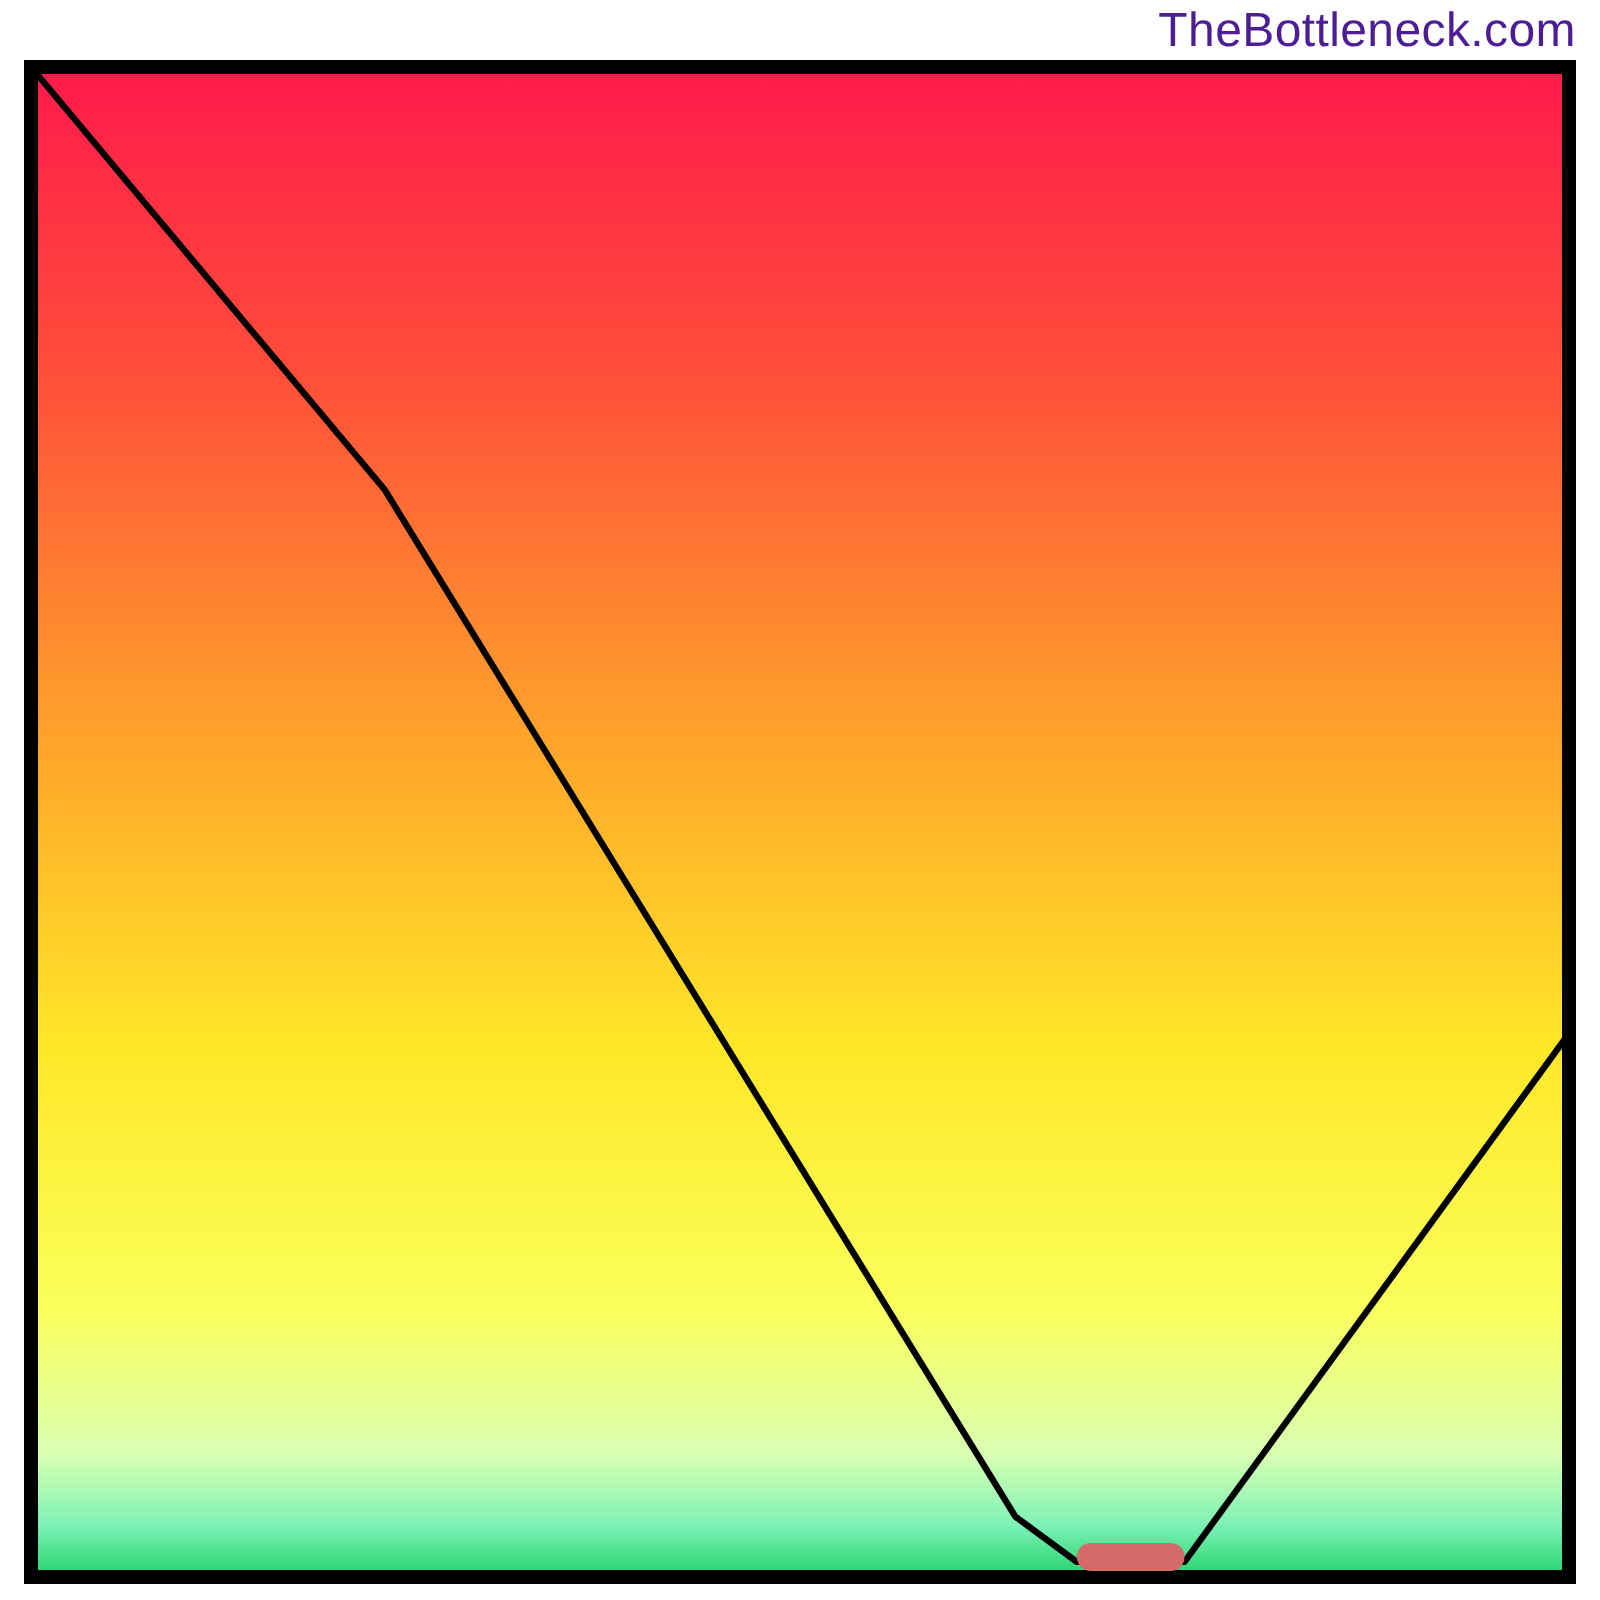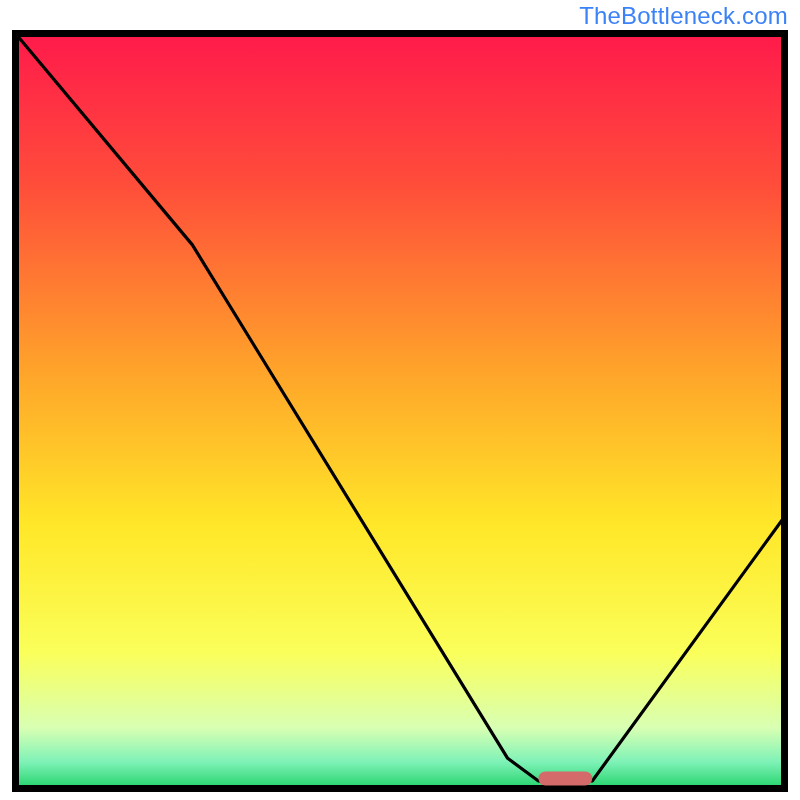--- a/index.html
+++ b/index.html
@@ -15,21 +15,21 @@
     width: 800px;
     height: 800px;
     box-sizing: border-box;
   }
   .watermark {
     position: absolute;
     top: 2px;
     right: 12px;
     font-size: 24px;
     font-weight: 500;
-    color: #3b82f6;
+    color: #4c1d95;
     letter-spacing: 0.2px;
   }
   svg {
     display: block;
   }
 </style>
 </head>
 <body>
 
 <div class="frame">

